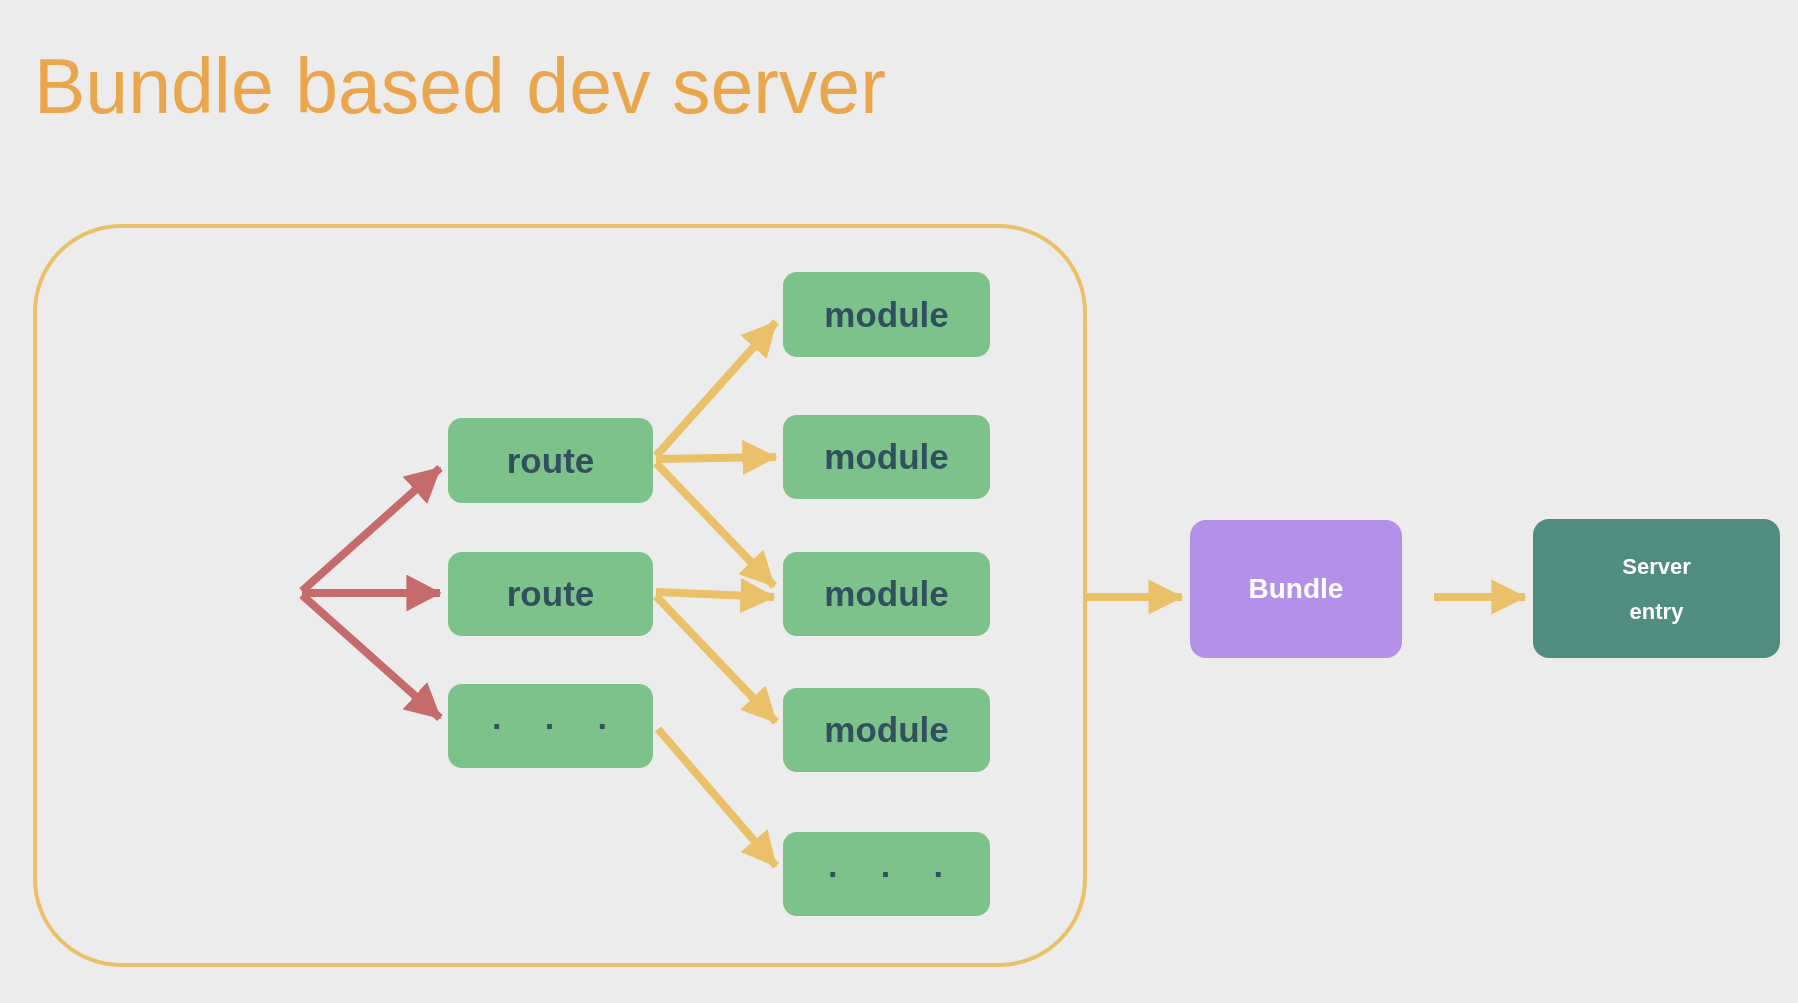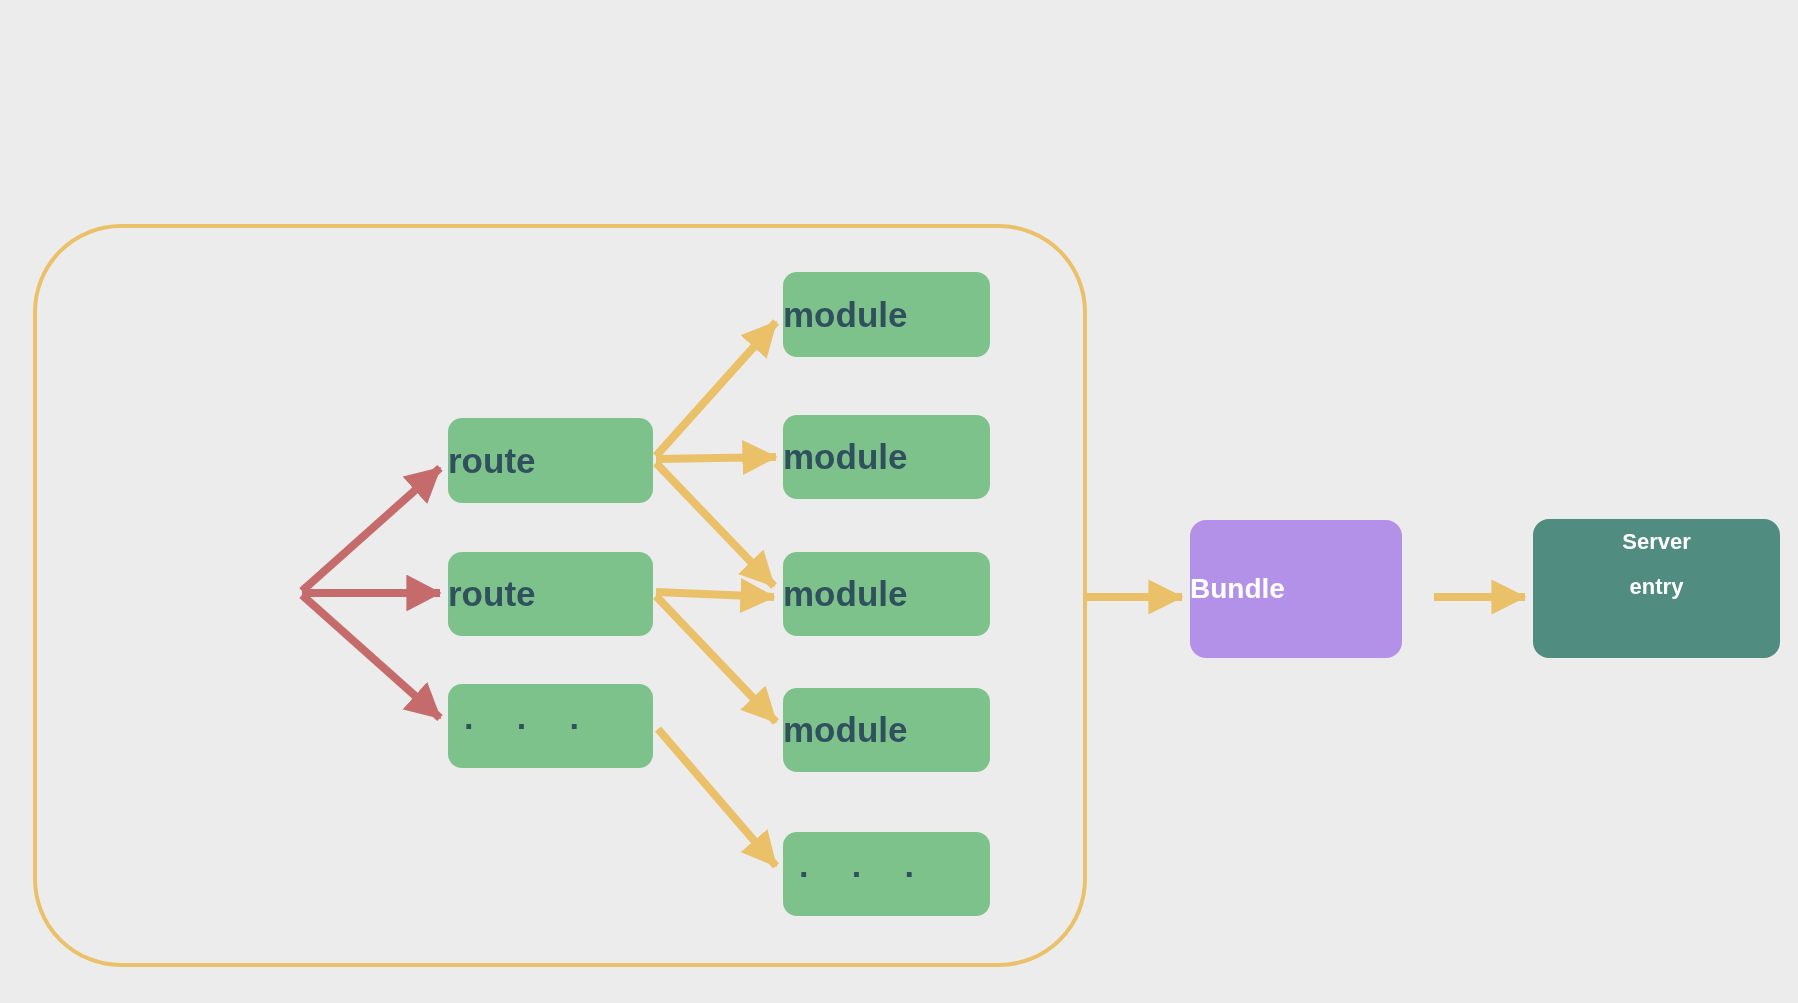--- a/index.html
+++ b/index.html
@@ -21,21 +21,21 @@
     font-size:77px;font-weight:400;color:var(--title);
     letter-spacing:0px;white-space:nowrap;
   }
   .flow-container{
     position:absolute;left:33px;top:224px;width:1054px;height:743px;
     border:4px solid var(--border);border-radius:88px;
     box-sizing:border-box;background:transparent;
   }
   .arrow-layer{position:absolute;left:0;top:0;width:1798px;height:1003px;}
   .box{
-    position:absolute;display:flex;align-items:center;justify-content:flex-start;
+    position:absolute;display:flex;align-items:center;justify-content:center;
     border-radius:14px;color:var(--darktext);
     font-size:35px;font-weight:600;text-align:center;
   }
   .box.entry{left:92px;top:553px;width:206px;height:80px;background:var(--entry);}
   .box.green{background:var(--green);}
   .box.route1{left:448px;top:418px;width:205px;height:85px;}
   .box.route2{left:448px;top:552px;width:205px;height:84px;}
   .box.route3{left:448px;top:684px;width:205px;height:84px;}
   .box.module1{left:783px;top:272px;width:207px;height:85px;}
   .box.module2{left:783px;top:415px;width:207px;height:84px;}
@@ -51,20 +51,21 @@
     left:1533px;top:519px;width:247px;height:139px;border-radius:16px;
     background:var(--teal);color:#ffffff;font-weight:700;font-size:22px;
     line-height:45px;flex-direction:column;
   }
 </style>
 </head>
 <body>
 
 <div class="canvas">
 
+  <div class="page-title" style="color: rgb(234, 166, 77);">Bundle based dev server</div>
 
   <div class="flow-container" style="border-color: rgb(234, 193, 105);"></div>
 
   <svg class="arrow-layer" width="1798" height="1003" viewBox="0 0 1798 1003">
     <defs>
       <marker id="head-red" markerWidth="4.6" markerHeight="4.6" refX="4.2" refY="2.3" orient="auto">
         <path d="M0,0 L4.4,2.3 L0,4.6 Z" fill="#c56b6b"></path>
       </marker>
       <marker id="head-yellow" markerWidth="4.6" markerHeight="4.4" refX="4.2" refY="2.2" orient="auto">
         <path d="M0,0 L4.4,2.2 L0,4.4 Z" fill="#eac169"></path>

